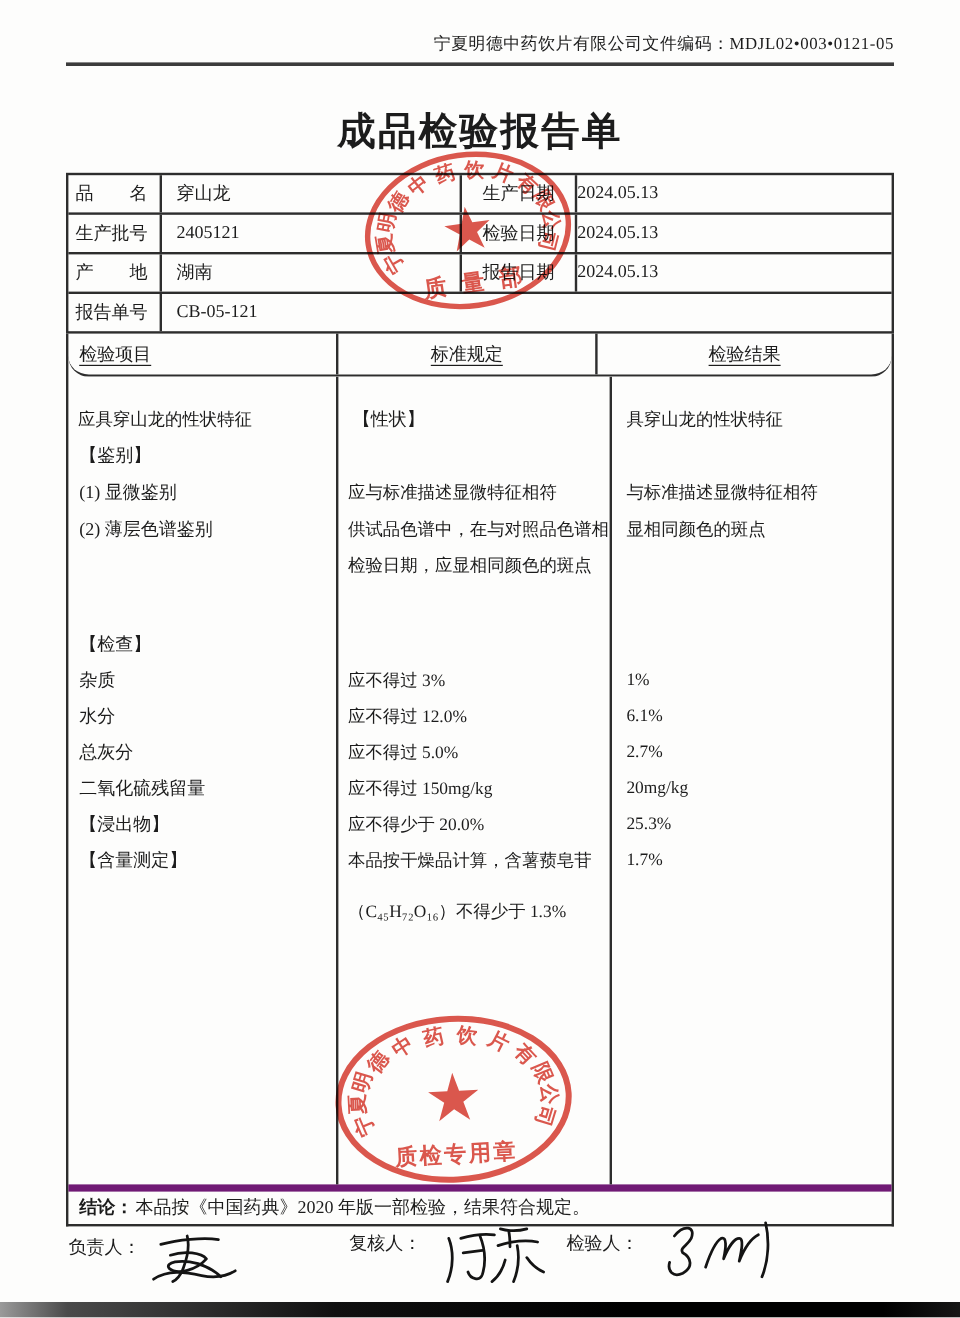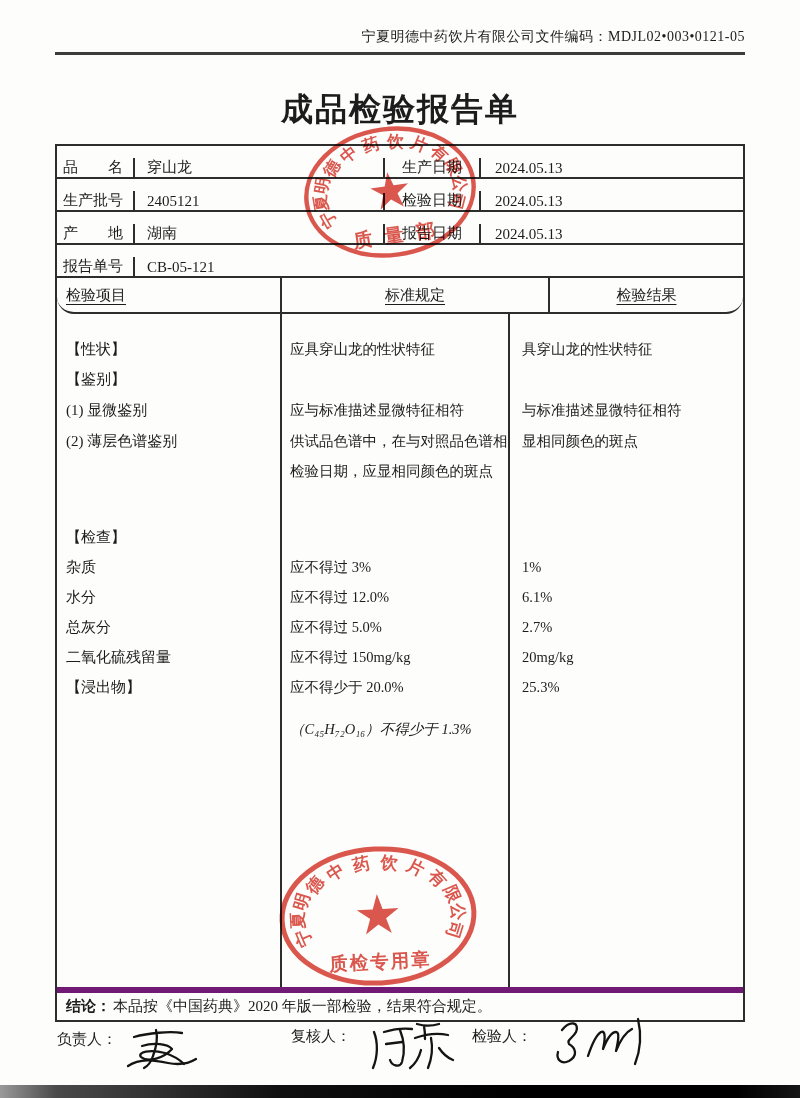--- a/index.html
+++ b/index.html
@@ -5,42 +5,42 @@
   html,body{margin:0;padding:0;}
   body{width:800px;height:1098px;background:#fdfdfc;position:relative;overflow:hidden;
        font-family:"Liberation Serif","DejaVu Serif",serif;color:#1c1c1c;}
   .abs{position:absolute;}
   
   .hdr{top:28px;left:56px;right:55px;display:flex;justify-content:flex-end;font-size:14px;letter-spacing:.5px;}
   .hdr-rule{top:52px;left:55px;right:55px;height:3px;background:#3c3c3c;}
   .title{top:88px;left:0;right:0;text-align:center;font-size:32px;font-weight:700;letter-spacing:2px;}
   
   .itable{top:144px;left:55px;width:690px;border:2px solid #2d2d2d;box-sizing:border-box;background:transparent;}
-  .irow{display:flex;height:33px;border-bottom:2px solid #2d2d2d;box-sizing:border-box;align-items:flex-end;}
+  .irow{display:flex;height:33px;border-bottom:2px solid #2d2d2d;box-sizing:border-box;}
   .irow.last{border-bottom:none;height:31px;}
   .ic{box-sizing:border-box;border-right:2px solid #2d2d2d;display:flex;align-items:center;font-size:15px;}
   .ic.lbl{width:78px;padding:0 6px;}
   .ic.val{width:250px;padding-left:12px;}
   .ic.lbl2{width:96px;justify-content:center;}
-  .ic.val2{flex:1;padding-left:14px;border-right:none;}
+  .ic.val2{flex:1;border-right:none;}
   .ic.valwide{flex:1;padding-left:12px;border-right:none;border-radius:14px;}
   
   .rtable{top:278px;left:55px;width:690px;border:2px solid #2d2d2d;border-top:none;box-sizing:border-box;}
   .thead{display:flex;height:36px;border-bottom:2px solid #2d2d2d;box-sizing:border-box;font-size:15px;border-radius:17px;}
   .th{display:flex;align-items:center;justify-content:center;border-right:2px solid #2d2d2d;box-sizing:border-box;
       text-decoration:underline;text-underline-offset:4px;}
   .th1{width:225px;justify-content:flex-start;padding-left:9px;}
-  .th2{width:268px;text-decoration:underline;}
+  .th2{width:216px;text-decoration:underline;}
   .th3{flex:1;border-right:none;}
   .tbody{position:relative;height:673px;}
   .vd{position:absolute;top:0;bottom:0;width:2px;background:#2d2d2d;}
   .vd1{left:223px;} .vd2{left:451px;}
   .rows{padding-top:20px;}
   .trow{display:flex;}
-  .trow.h30{height:30px;} .trow.h32{height:32px;} .trow.h36{height:36px;} .trow.h42{height:42px;font-style:italic;}
+  .trow.h30{height:30px;} .trow.h32{height:32px;} .trow.h36{height:36px;} .trow.h42{height:42px;}
   .tc{box-sizing:border-box;display:flex;align-items:center;font-size:15px;}
   .trow.h42 .tc{align-items:flex-end;padding-bottom:5px;}
   .tc.item{width:225px;padding-left:9px;}
   .tc.std{width:228px;padding-left:8px;font-size:14.5px;white-space:nowrap;}
   .tc.res{flex:1;padding-left:12px;font-size:14.5px;white-space:nowrap;}
   .concl{display:flex;align-items:center;height:33px;border-top:6px solid #701a75;box-sizing:border-box;
          font-size:15px;padding-left:9px;}
   .concl b{font-weight:700;margin-right:2px;}
   
   .stamp{position:absolute;color:#d6382c;opacity:.84;mix-blend-mode:multiply;pointer-events:none;}
@@ -96,22 +96,22 @@
   <div class="thead">
     <div class="th th1">检验项目</div>
     <div class="th th2">标准规定</div>
     <div class="th th3">检验结果</div>
   </div>
   <div class="tbody">
     <div class="vd vd1"></div>
     <div class="vd vd2"></div>
     <div class="rows">
       <div class="trow h30">
+          <div class="tc std">应具穿山龙的性状特征</div>
           <div class="tc item">【性状】</div>
-          <div class="tc std">应具穿山龙的性状特征</div>
           <div class="tc res">具穿山龙的性状特征</div>
         </div>
       <div class="trow h30">
           <div class="tc item">【鉴别】</div>
           <div class="tc std"></div>
           <div class="tc res"></div>
         </div>
       <div class="trow h32">
           <div class="tc item">(1) 显微鉴别</div>
           <div class="tc std">应与标准描述显微特征相符</div>
@@ -154,20 +154,25 @@
         </div>
       <div class="trow h30">
           <div class="tc item">二氧化硫残留量</div>
           <div class="tc std">应不得过 150mg/kg</div>
           <div class="tc res">20mg/kg</div>
         </div>
       <div class="trow h30">
           <div class="tc item">【浸出物】</div>
           <div class="tc std">应不得少于 20.0%</div>
           <div class="tc res">25.3%</div>
+        </div>
+      <div class="trow h30">
+          <div class="tc item">【含量测定】</div>
+          <div class="tc std">本品按干燥品计算，含薯蓣皂苷</div>
+          <div class="tc res">1.7%</div>
         </div>
       <div class="trow h42">
           <div class="tc item"></div>
           <div class="tc std">（C₄₅H₇₂O₁₆）不得少于 1.3%</div>
           <div class="tc res"></div>
         </div>
     </div>
   </div>
   <div class="concl">
     <b>结论：</b>

